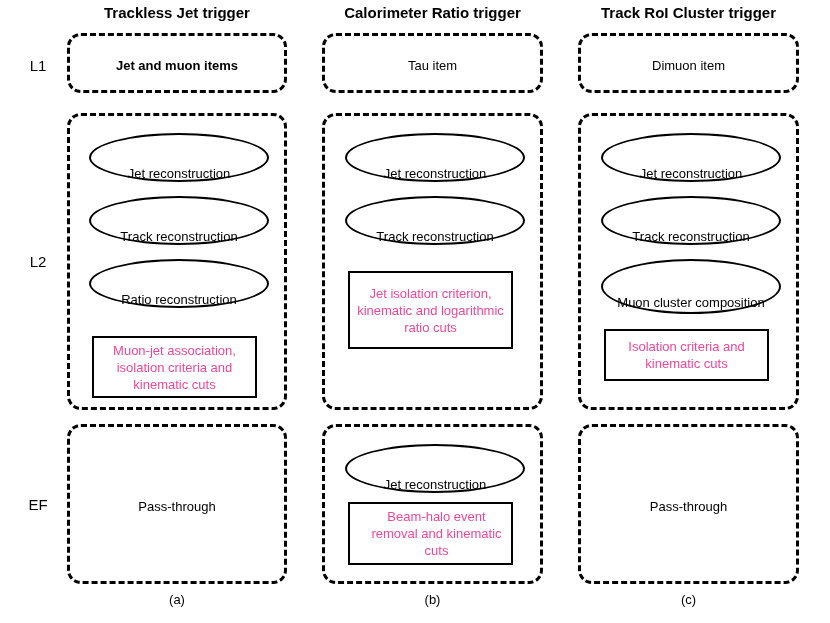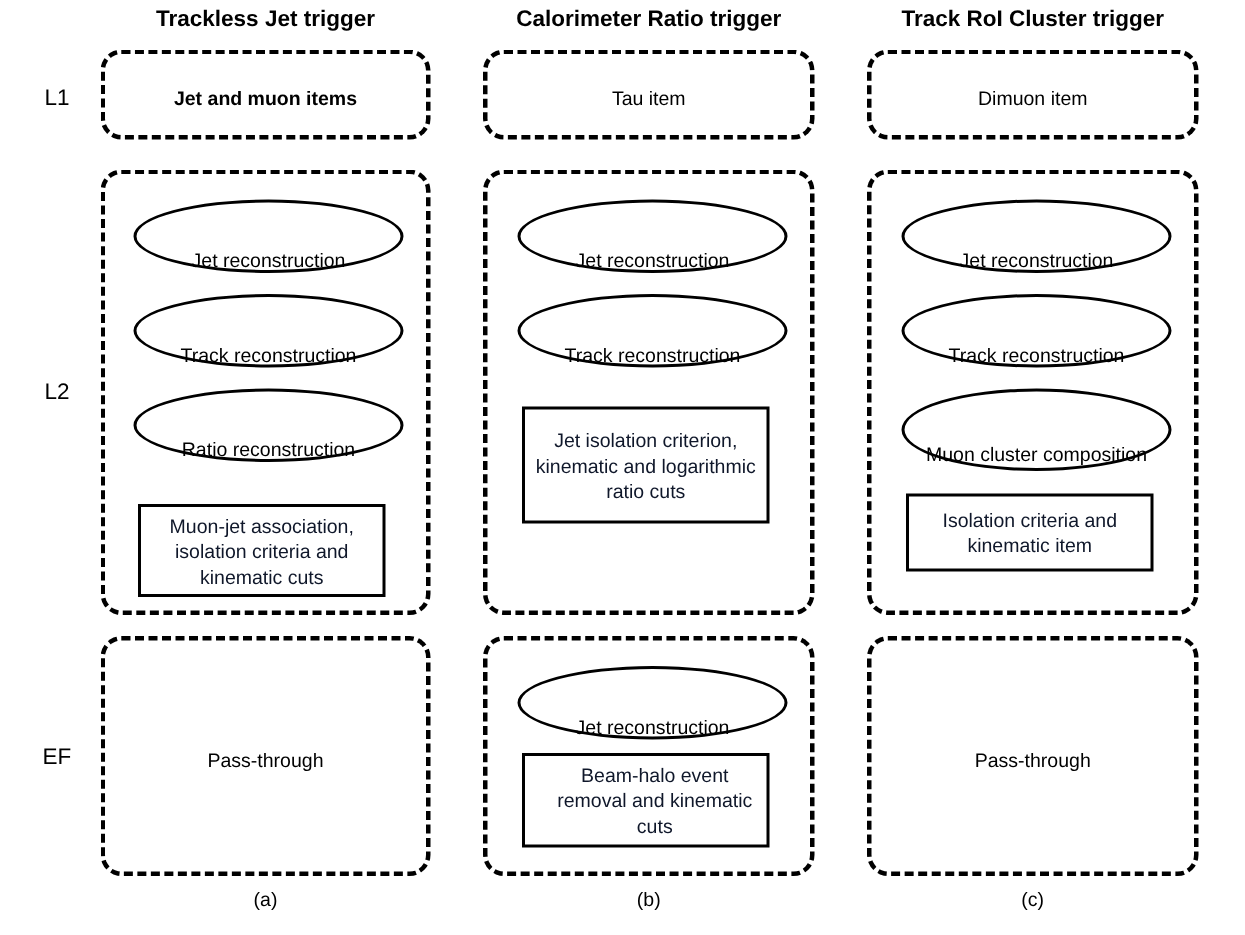--- a/index.html
+++ b/index.html
@@ -95,21 +95,21 @@
     position: absolute;
     box-sizing: border-box;
     border: 2px solid #000000;
     background: #ffffff;
     display: flex;
     align-items: center;
     justify-content: center;
     text-align: center;
     font-size: 13px;
     line-height: 17px;
-    color: #0f172a;
+    color: #ec4899;
   }
   .rect span { display: block; padding: 0 6px; }
 </style>
 </head>
 <body>
 
 <div id="canvas">
 
   <div class="row-label" style="top:58px;">L1</div>
   <div class="row-label" style="top:254px;">L2</div>
@@ -179,21 +179,21 @@
     <div class="ellipse" style="left:20px; top:17px; width:180px; height:49px;">
       <span>Jet reconstruction</span>
     </div>
     <div class="ellipse" style="left:20px; top:80px; width:180px; height:49px;">
       <span>Track reconstruction</span>
     </div>
     <div class="ellipse" style="left:20px; top:143px; width:180px; height:55px;">
       <span>Muon cluster composition</span>
     </div>
     <div class="rect" style="left:23px; top:213px; width:165px; height:52px;">
-      <span>Isolation criteria and kinematic item</span>
+      <span>Isolation criteria and kinematic cuts</span>
     </div>
   </div>
 
   <div class="stage" style="left:578px; top:424px; width:221px; height:160px;">
     <div class="stage-text" style="top:72px;">Pass-through</div>
   </div>
 
   <div class="col-footer" style="left:578px; width:221px;">(c)</div>
 
 </div>

